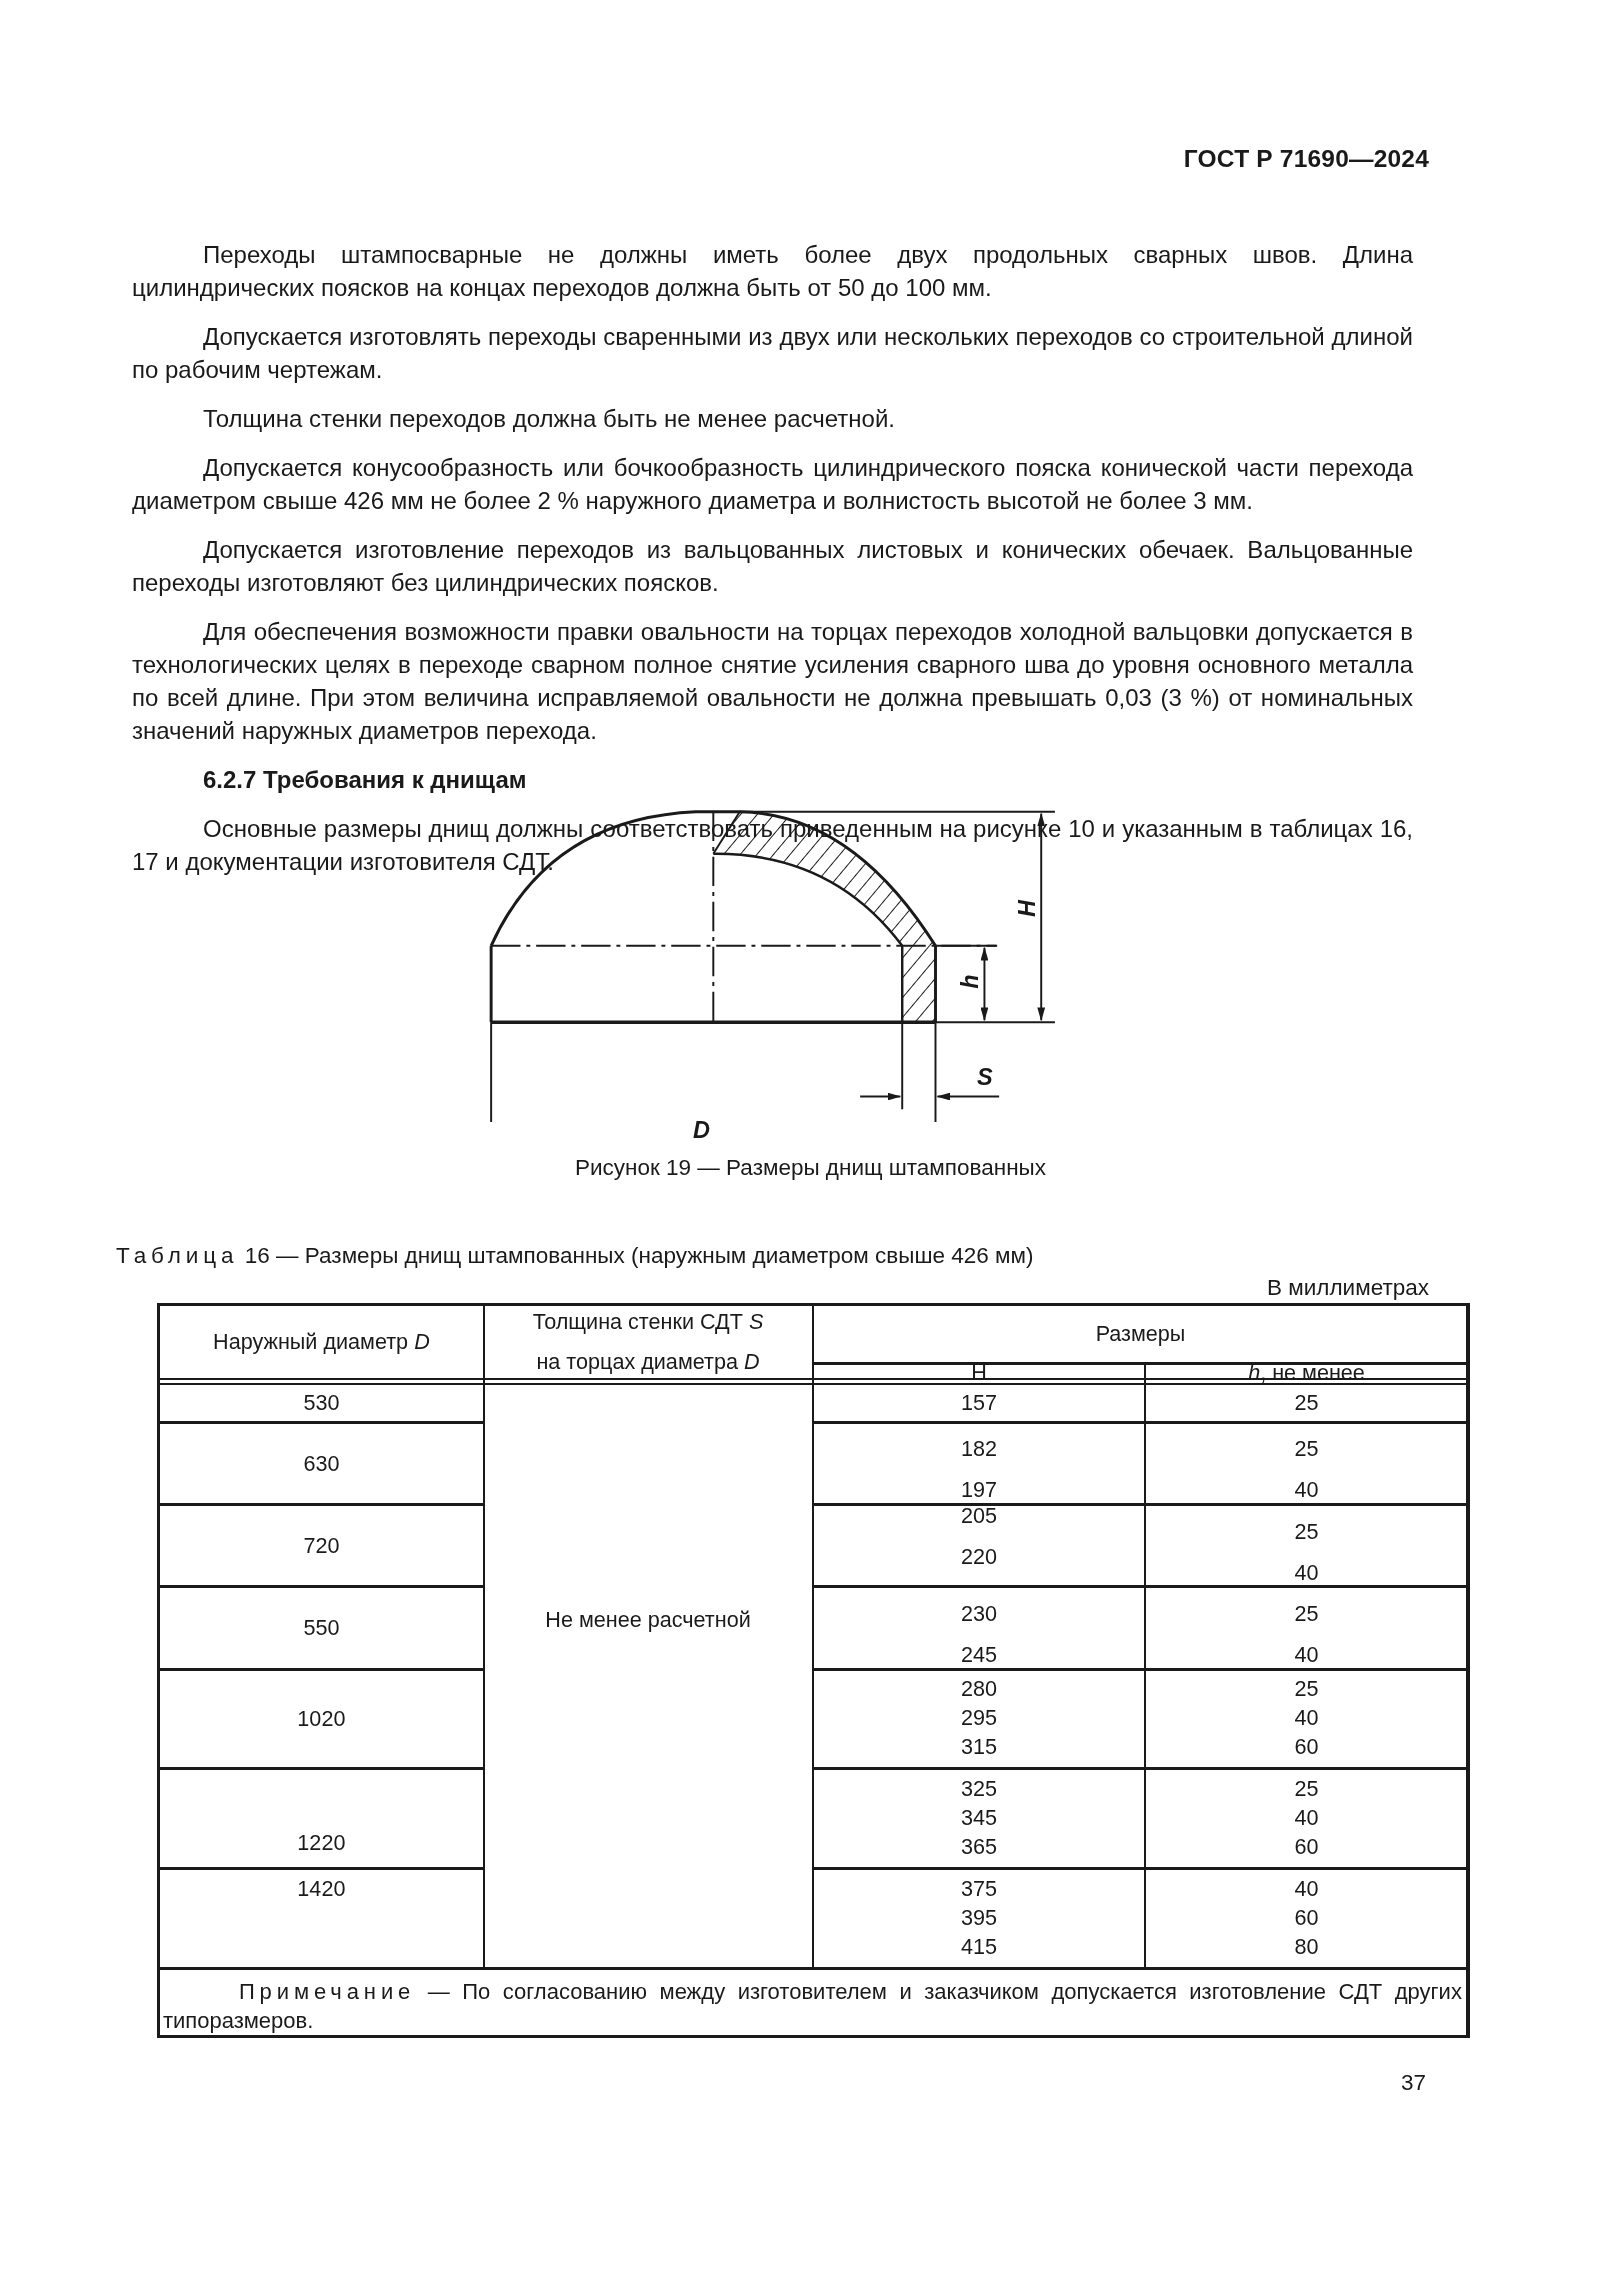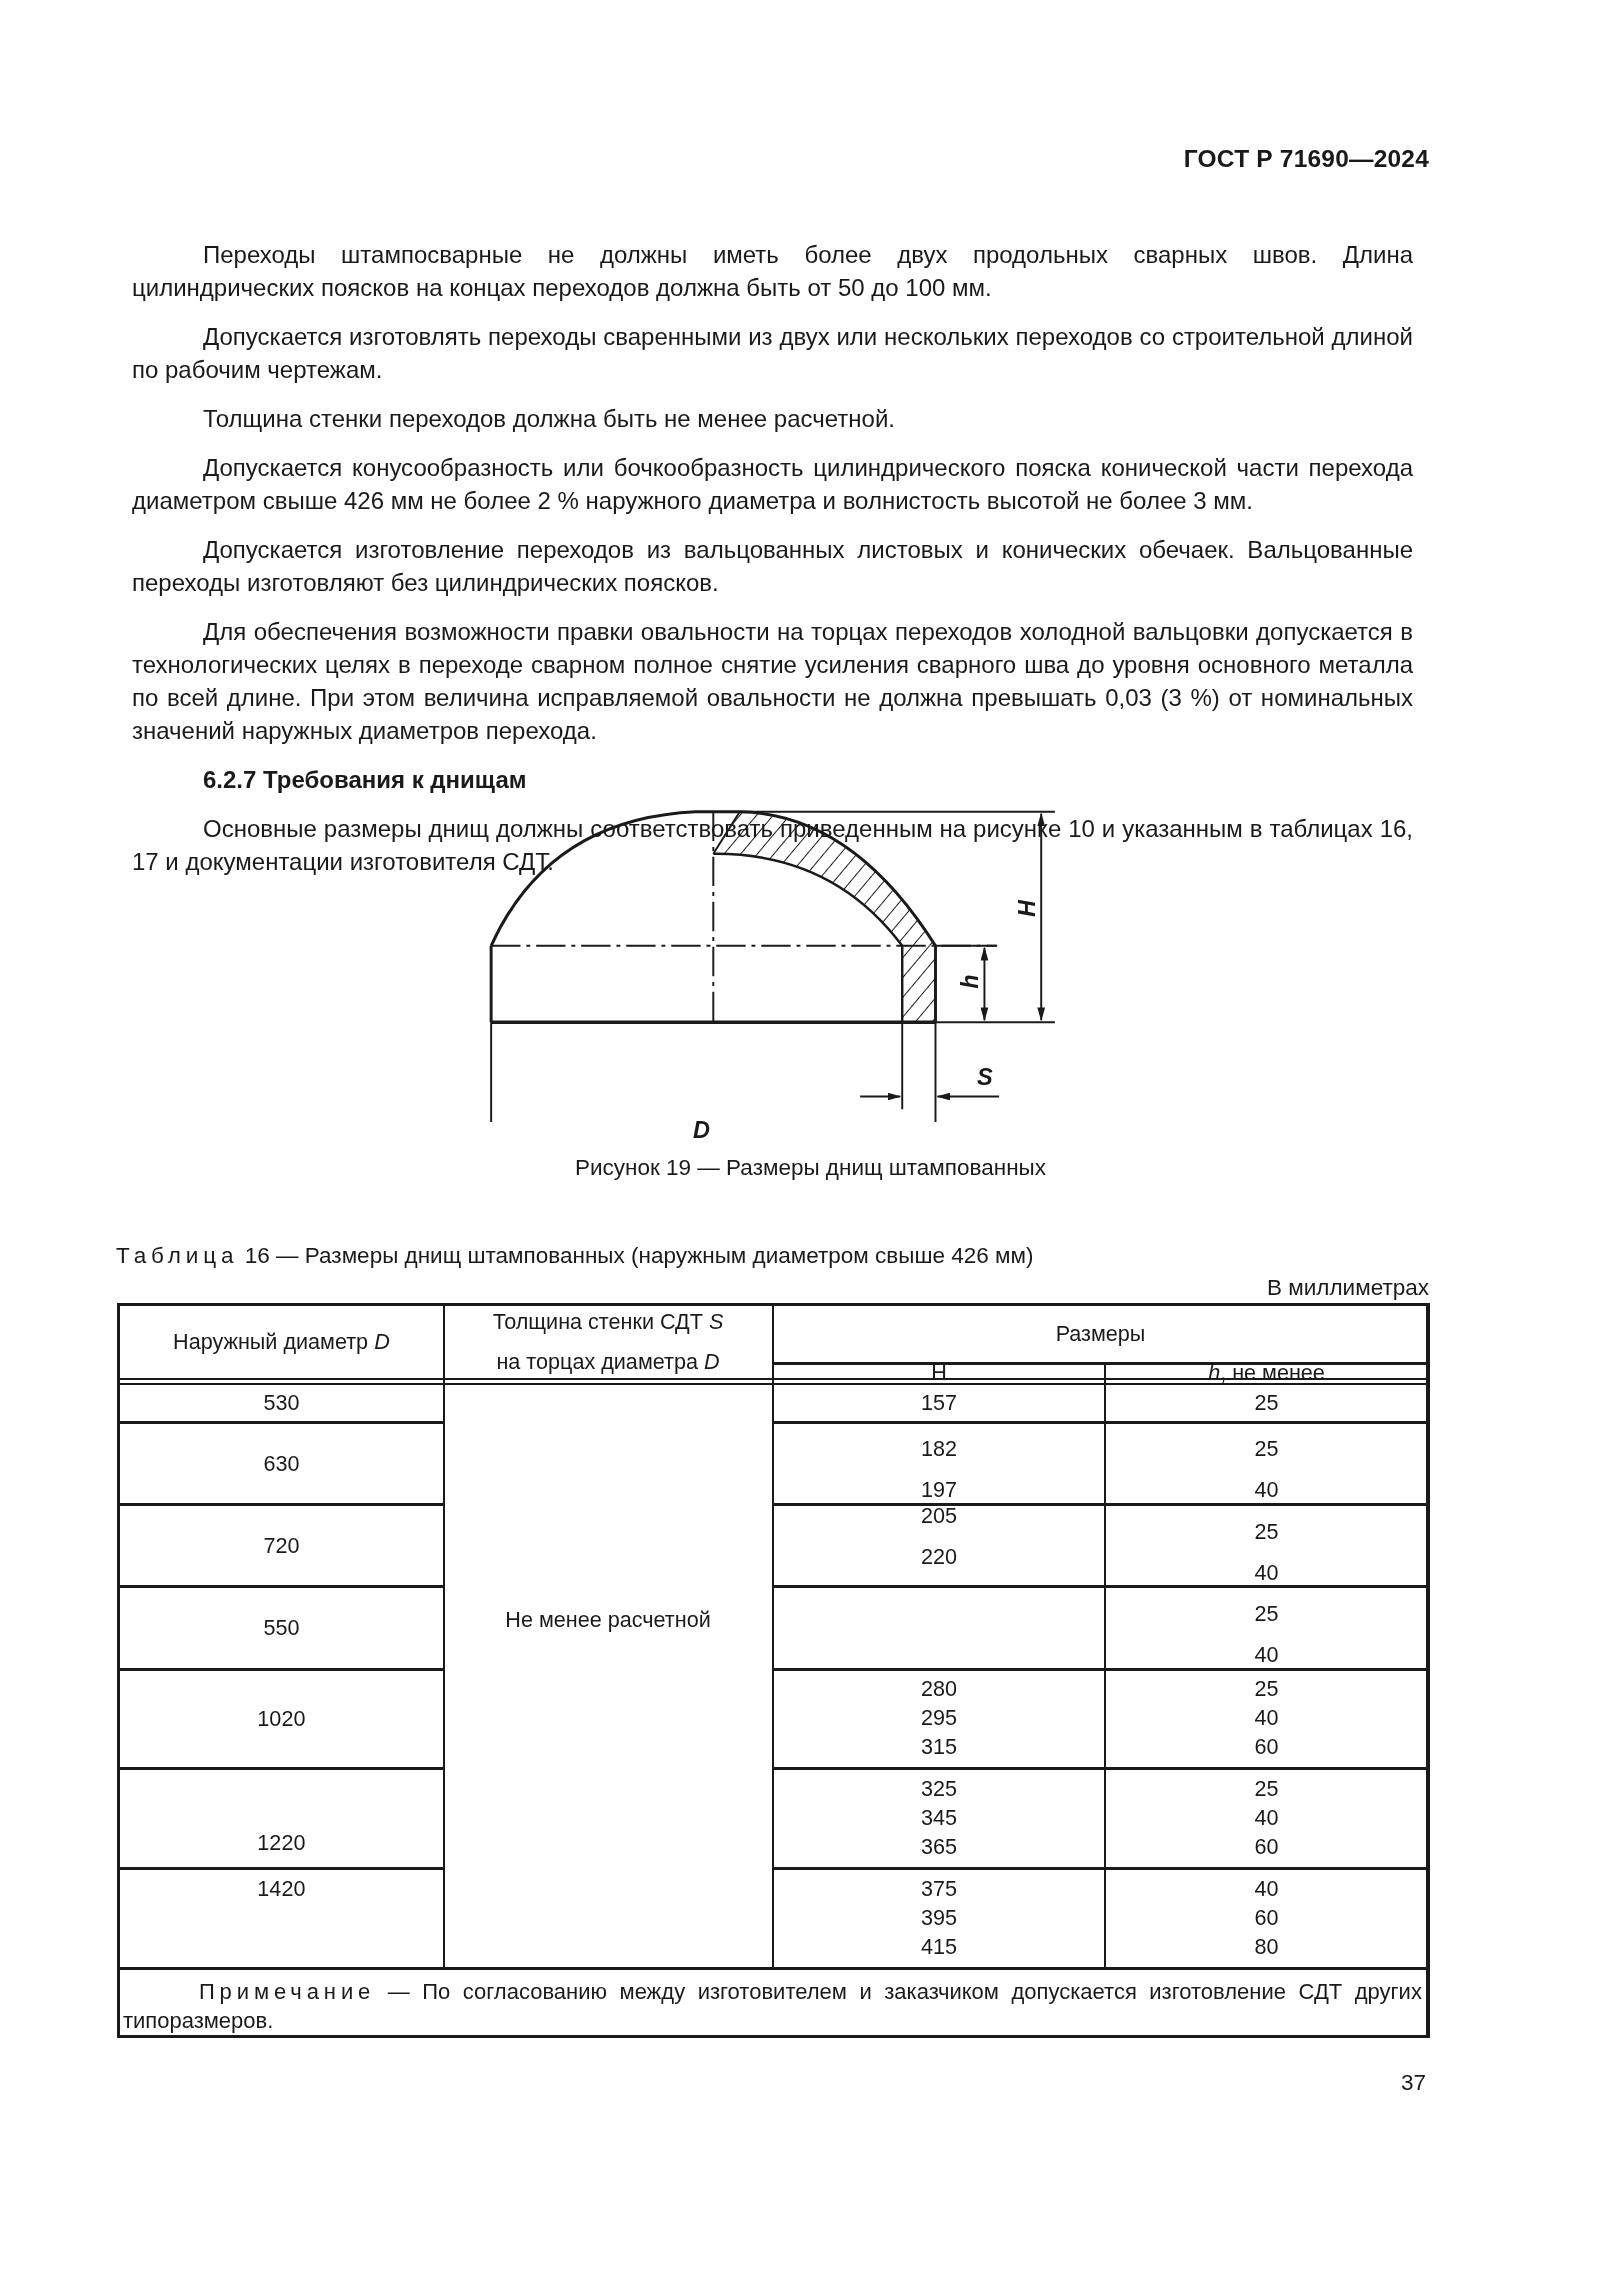--- a/index.html
+++ b/index.html
@@ -89,21 +89,21 @@
   <span class="fig-label" style="left:549px;top:96px;transform:rotate(-90deg);">H</span>
   <span class="fig-label" style="left:493px;top:169px;transform:rotate(-90deg);">h</span>
   <span class="fig-label" style="left:507px;top:265px;">S</span>
   <span class="fig-label" style="left:223px;top:318px;">D</span>
 </div>
 <div class="caption">Рисунок 19 — Размеры днищ штампованных</div>
 
 <div class="table-title"><span class="spaced">Таблица</span><span> 16 — Размеры днищ штампованных (наружным диаметром свыше 426 мм)</span></div>
 <div class="units">В миллиметрах</div>
 
-<div class="tbl" style="height:858px;">
+<div class="tbl" style="height:858px;margin-left:40px;">
 
   <div class="line" style="left:0;top:0;width:1312px;height:2.9px;"></div>
   <div class="line" style="left:0;top:0;width:2.9px;height:735px;"></div>
   <div class="line" style="left:1309px;top:0;width:3.9px;height:735px;"></div>
   <div class="line" style="left:0;top:732px;width:1312px;height:2.9px;"></div>
 
   <div class="line" style="left:326px;top:0;width:2px;height:665px;"></div>
   <div class="line" style="left:655px;top:0;width:2px;height:665px;"></div>
   <div class="line" style="left:987px;top:60px;width:2px;height:605px;"></div>
 
@@ -158,20 +158,24 @@
   <div class="vals" style="left:657px;top:192px;width:330px;line-height:41px;">
     <span>205</span>
       <span>220</span>
   </div>
   <div class="vals" style="left:989px;top:208px;width:321px;line-height:41px;">
     <span>25</span>
       <span>40</span>
   </div>
 
   <div class="cell" style="left:2.9px;top:285px;width:323px;height:79px;">550</div>
+  <div class="vals" style="left:657px;top:290px;width:330px;line-height:41px;">
+    <span>230</span>
+      <span>245</span>
+  </div>
   <div class="vals" style="left:989px;top:290px;width:321px;line-height:41px;">
     <span>25</span>
       <span>40</span>
   </div>
 
   <div class="cell" style="left:2.9px;top:368px;width:323px;height:96px;">1020</div>
   <div class="vals" style="left:657px;top:371px;width:330px;line-height:29px;">
     <span>280</span>
       <span>295</span>
       <span>315</span>

